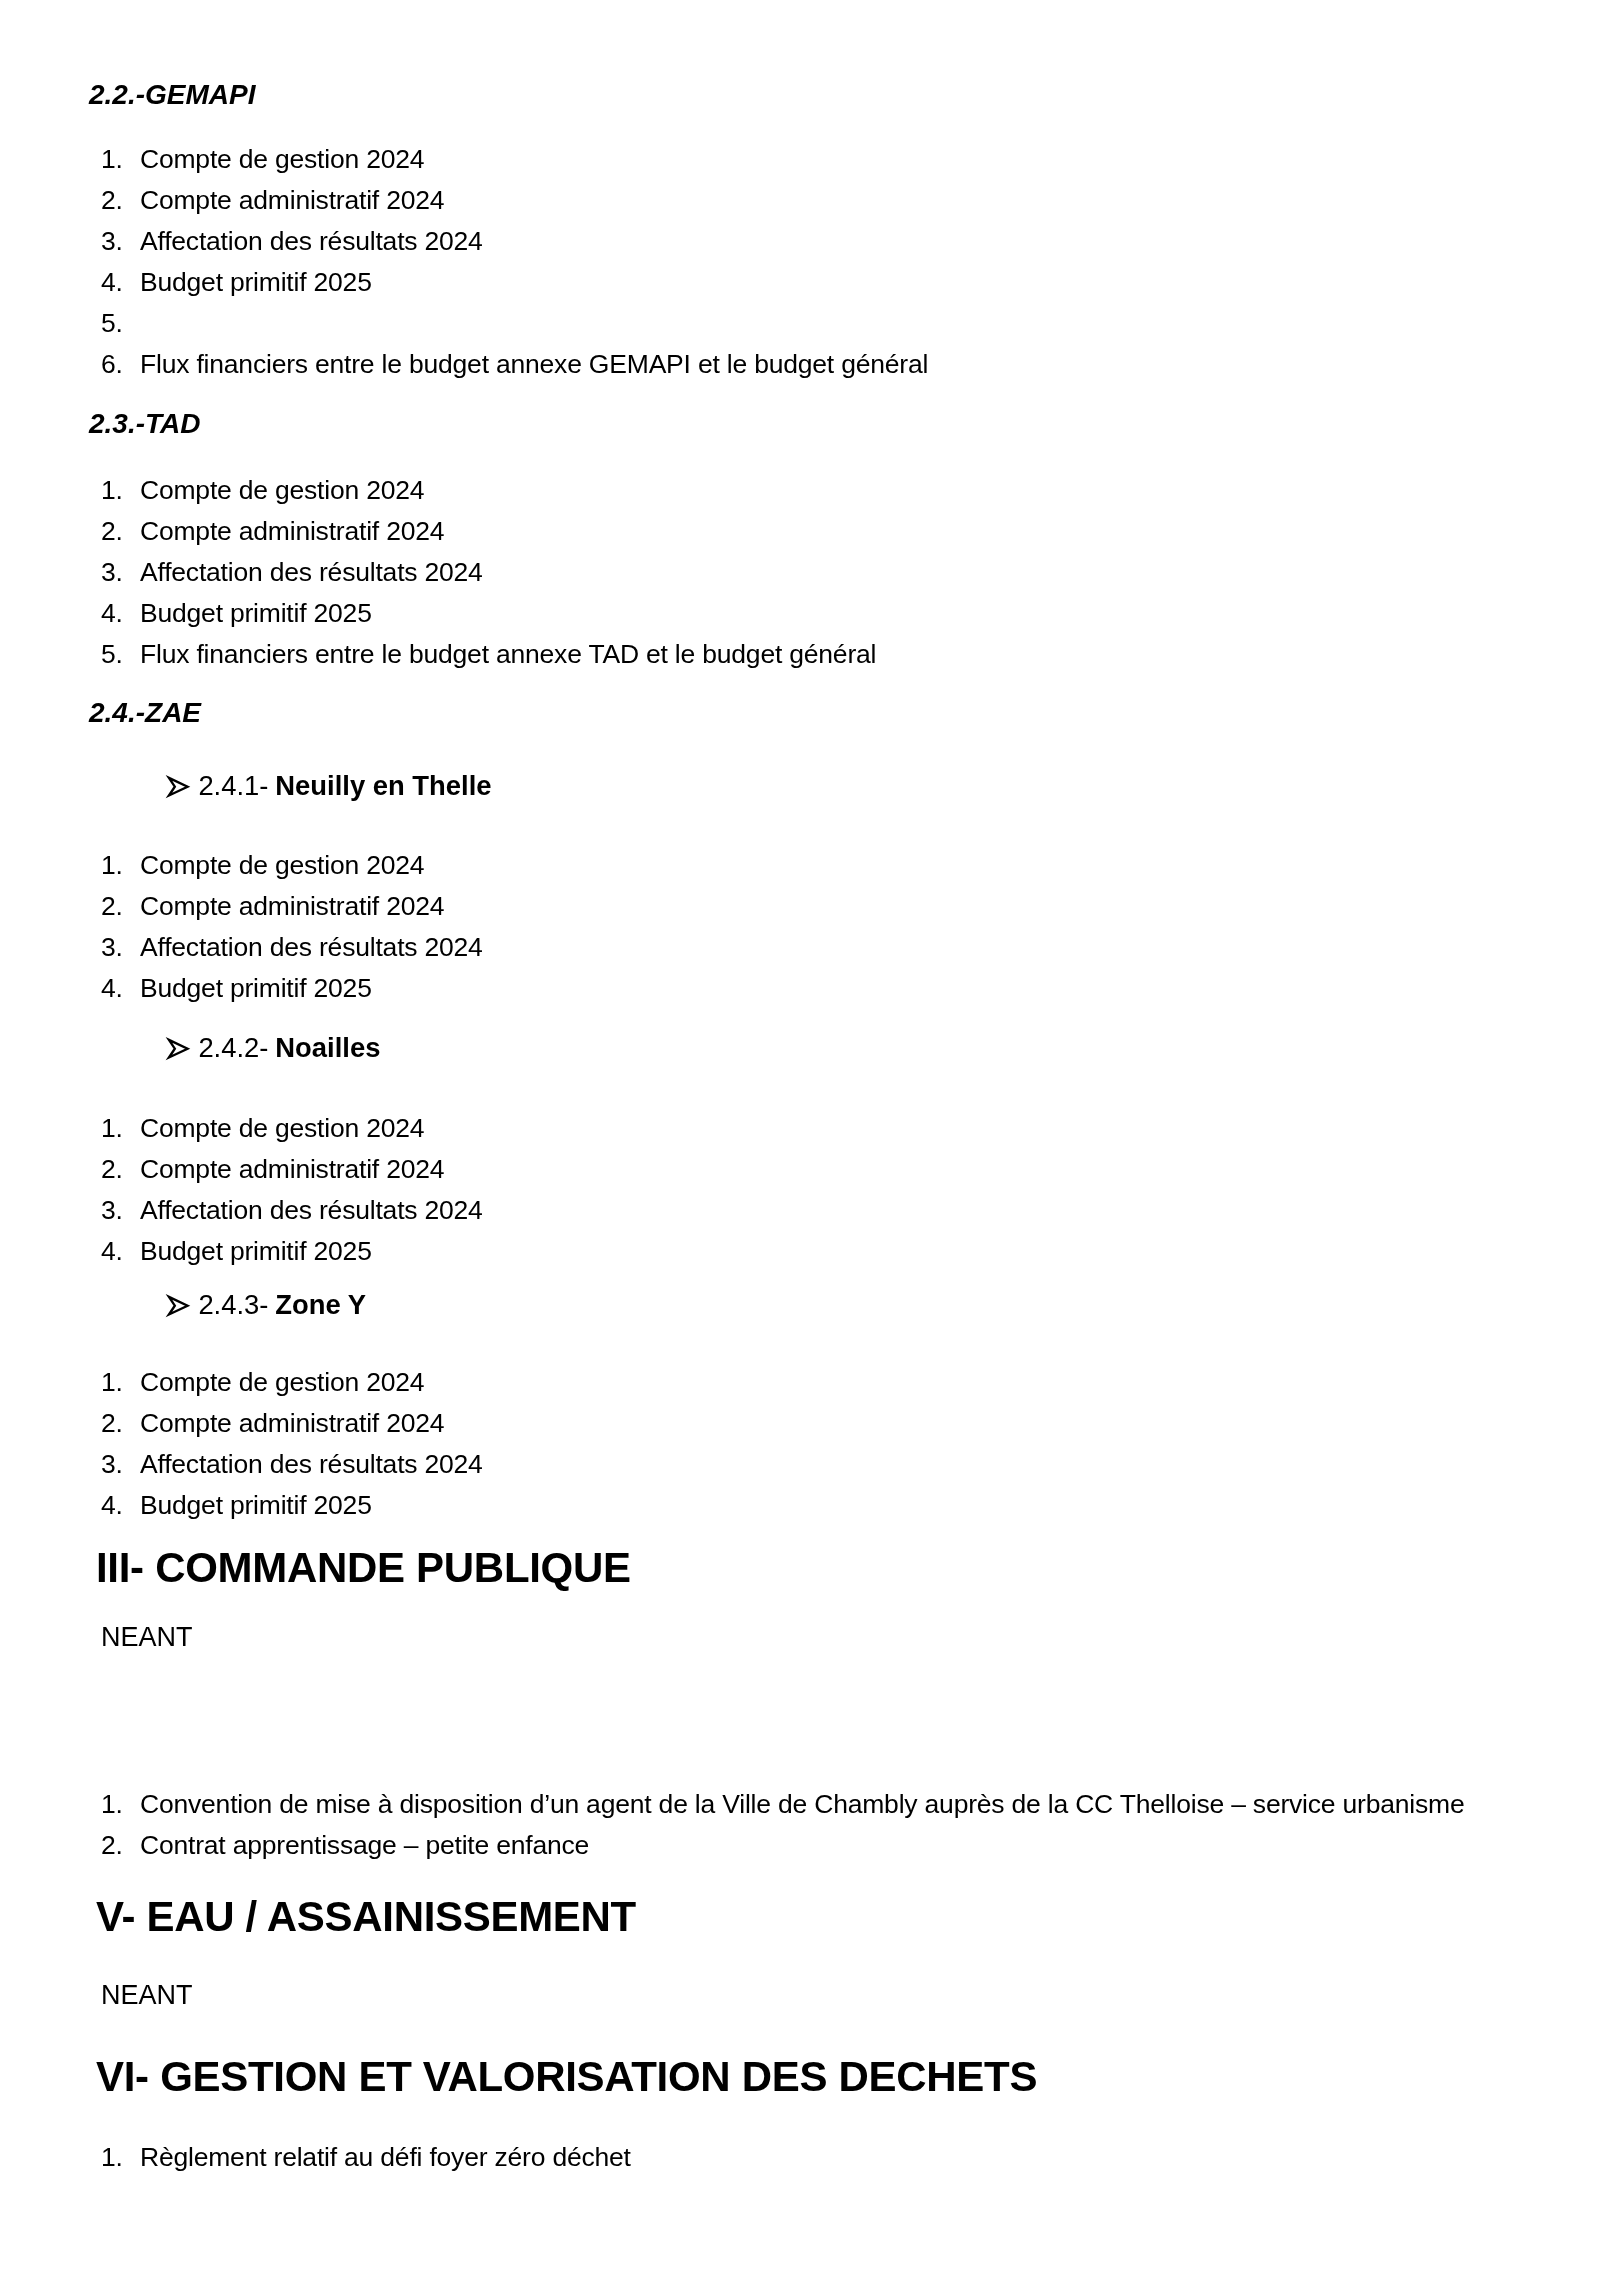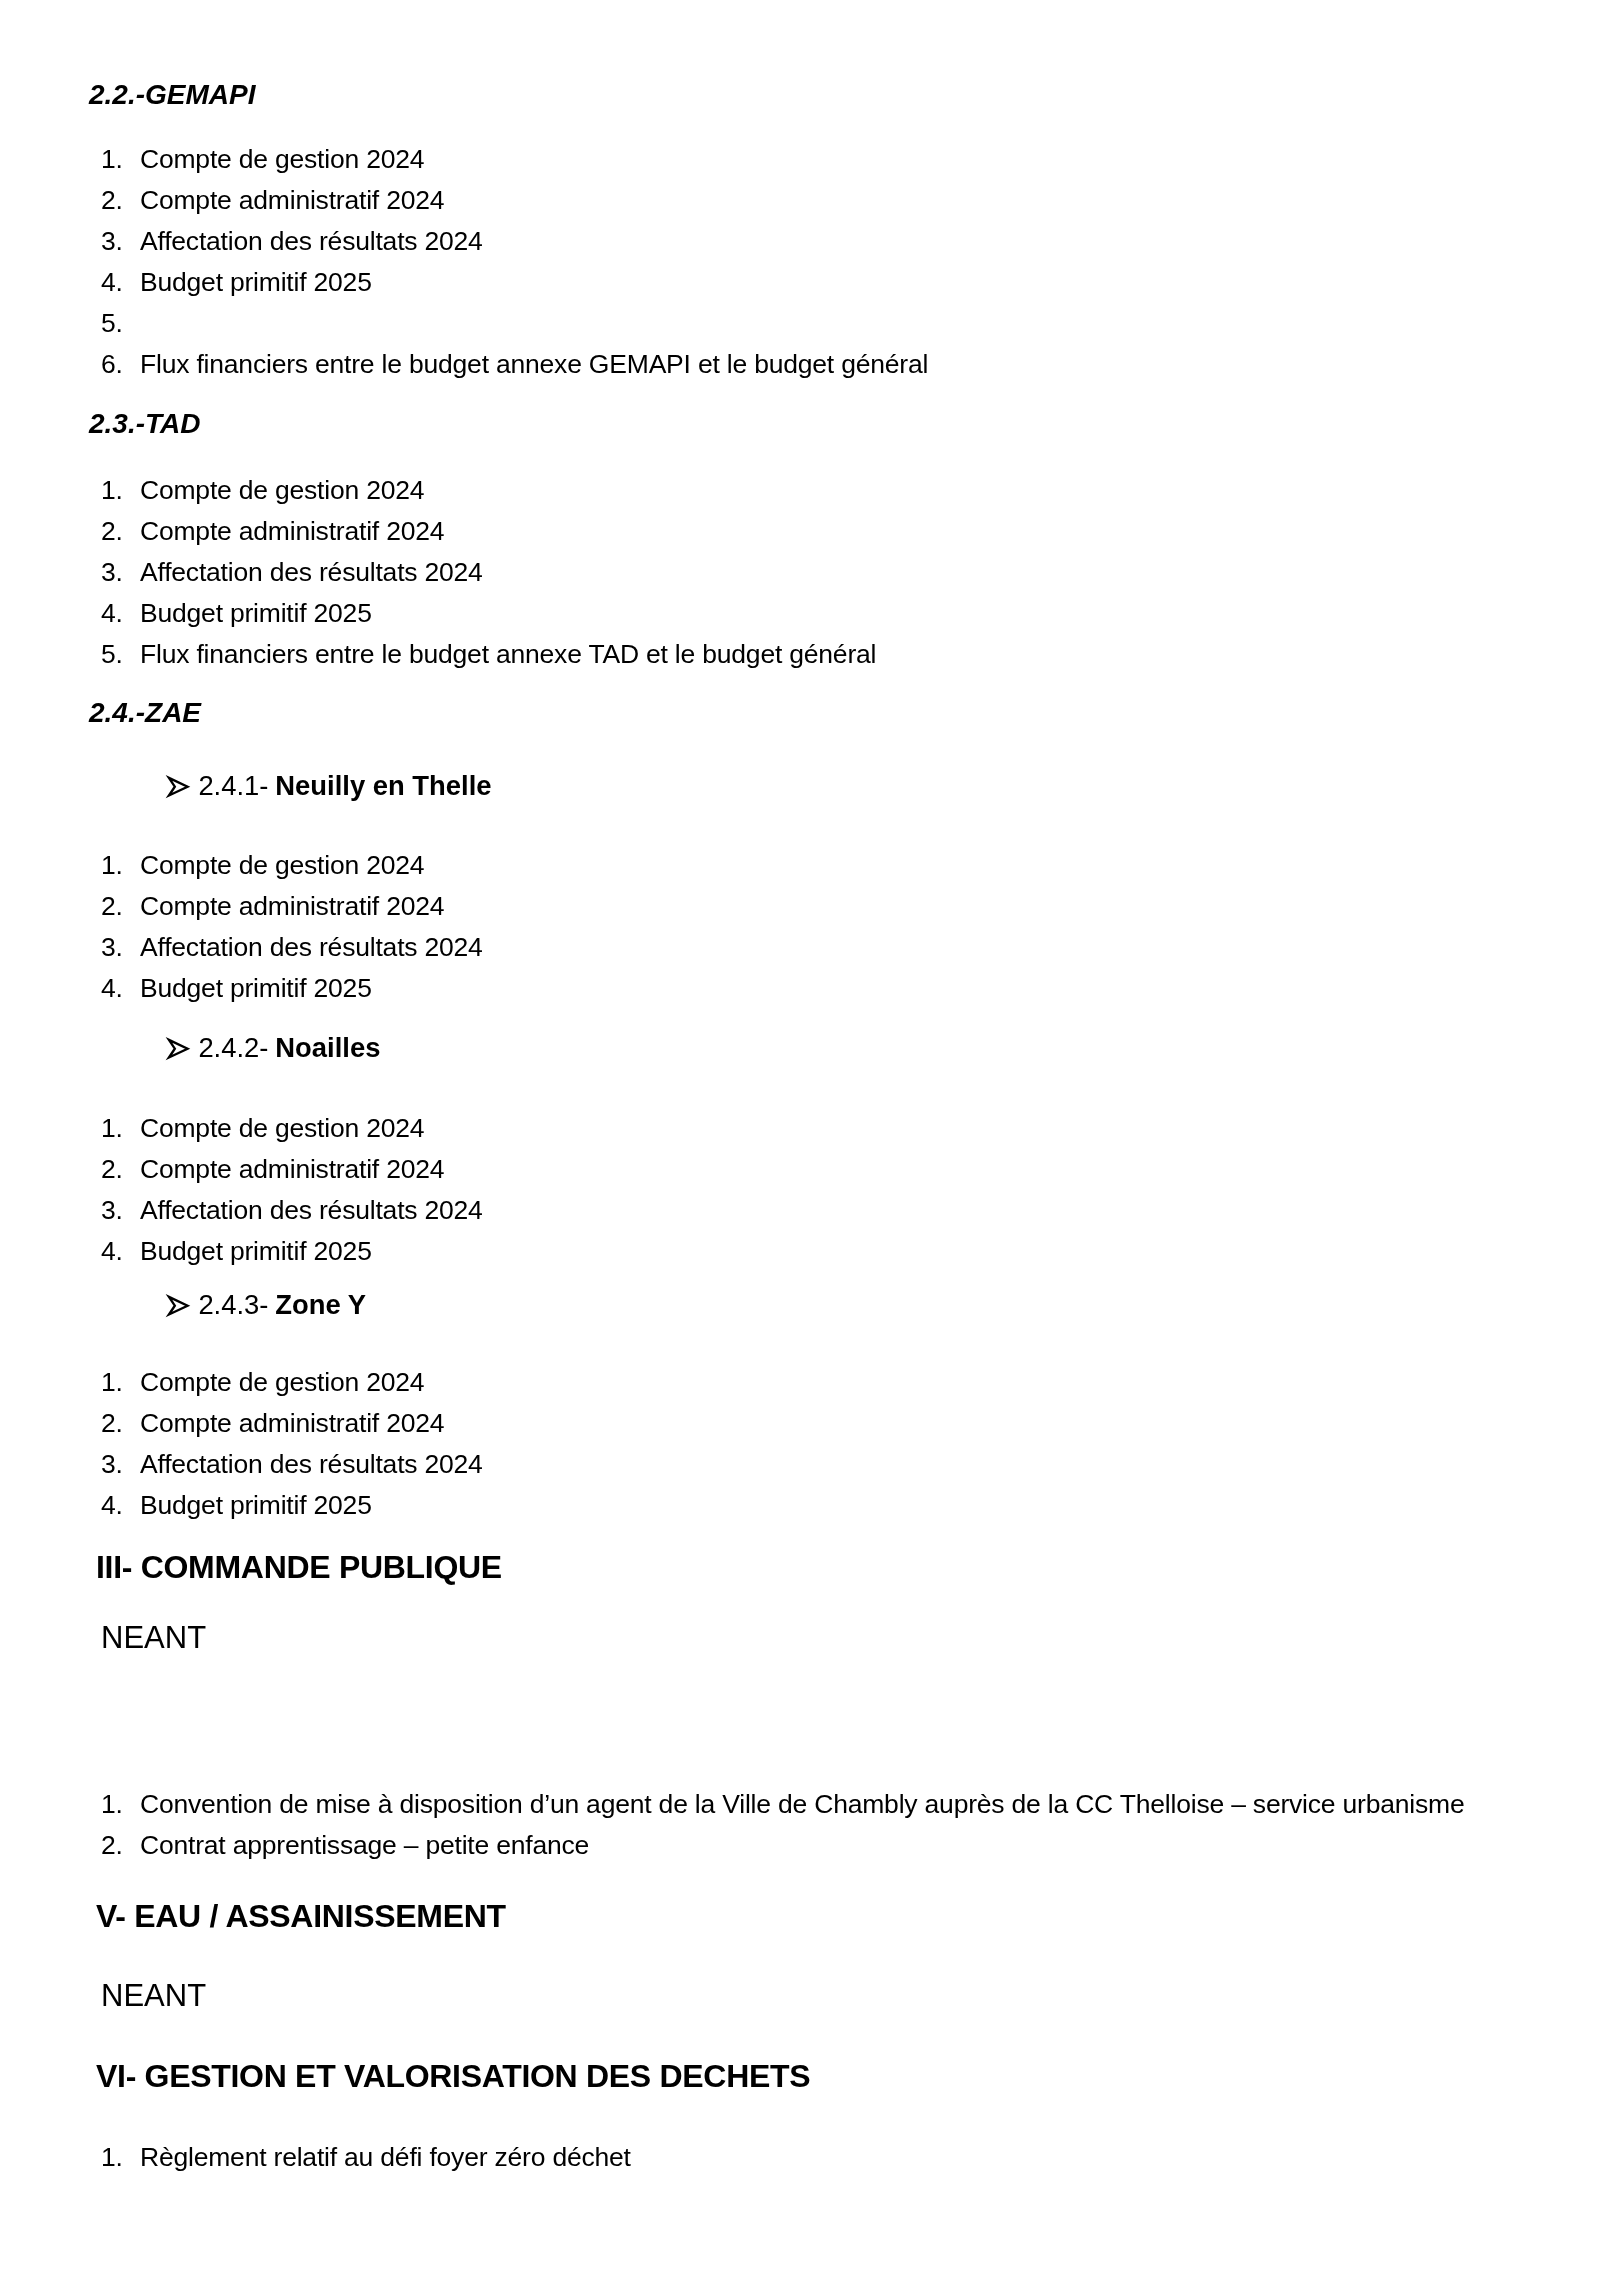--- a/index.html
+++ b/index.html
@@ -18,28 +18,28 @@
     left:81px;
     font-style:italic;
     font-weight:700;
     font-size:28px;
     line-height:37px;
     white-space:nowrap;
   }
   .heading_roman{
     left:88px;
     font-weight:700;
-    font-size:32px;
+    font-size:42px;
     line-height:43px;
     letter-spacing:-0.3px;
     white-space:nowrap;
   }
   .plain_text{
     left:93px;
-    font-size:31px;
+    font-size:27px;
     line-height:39px;
     white-space:nowrap;
   }
   .numbered_list{left:93px; right:19.6px;}
   .numbered_list .li{
     display:flex;
     align-items:flex-start;
     font-size:26.5px;
     line-height:41px;
     letter-spacing:-0.2px;

